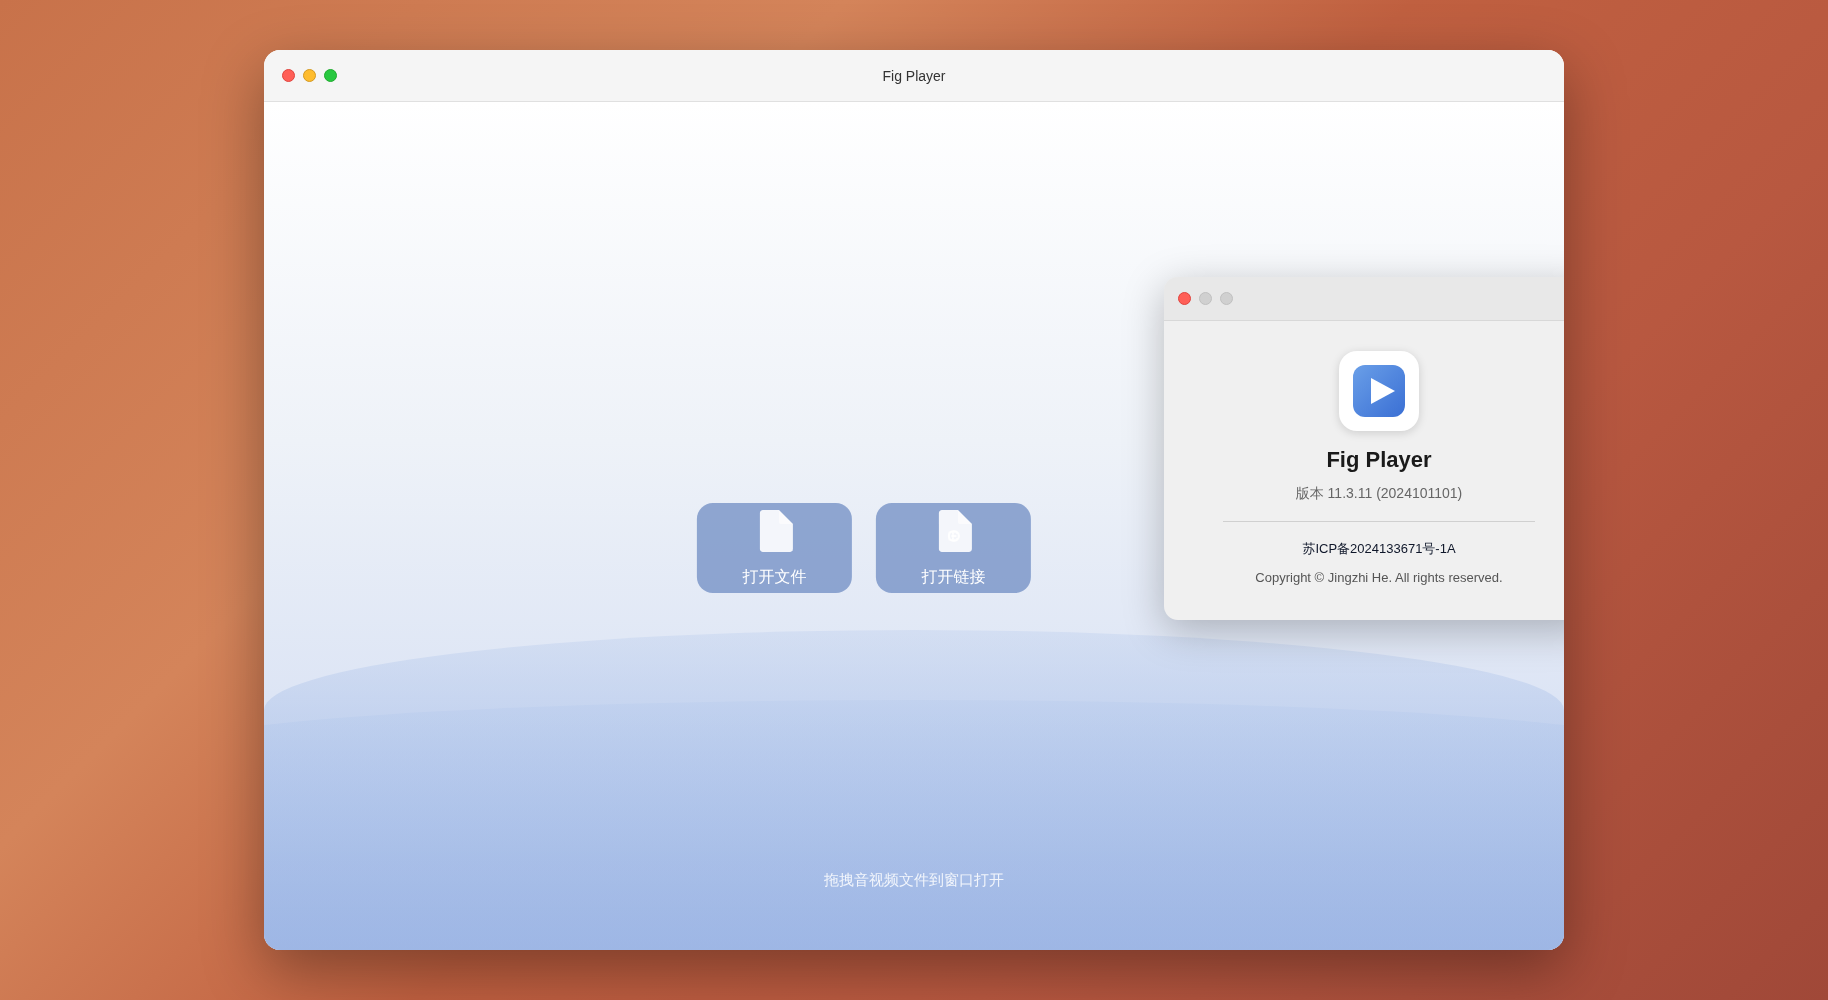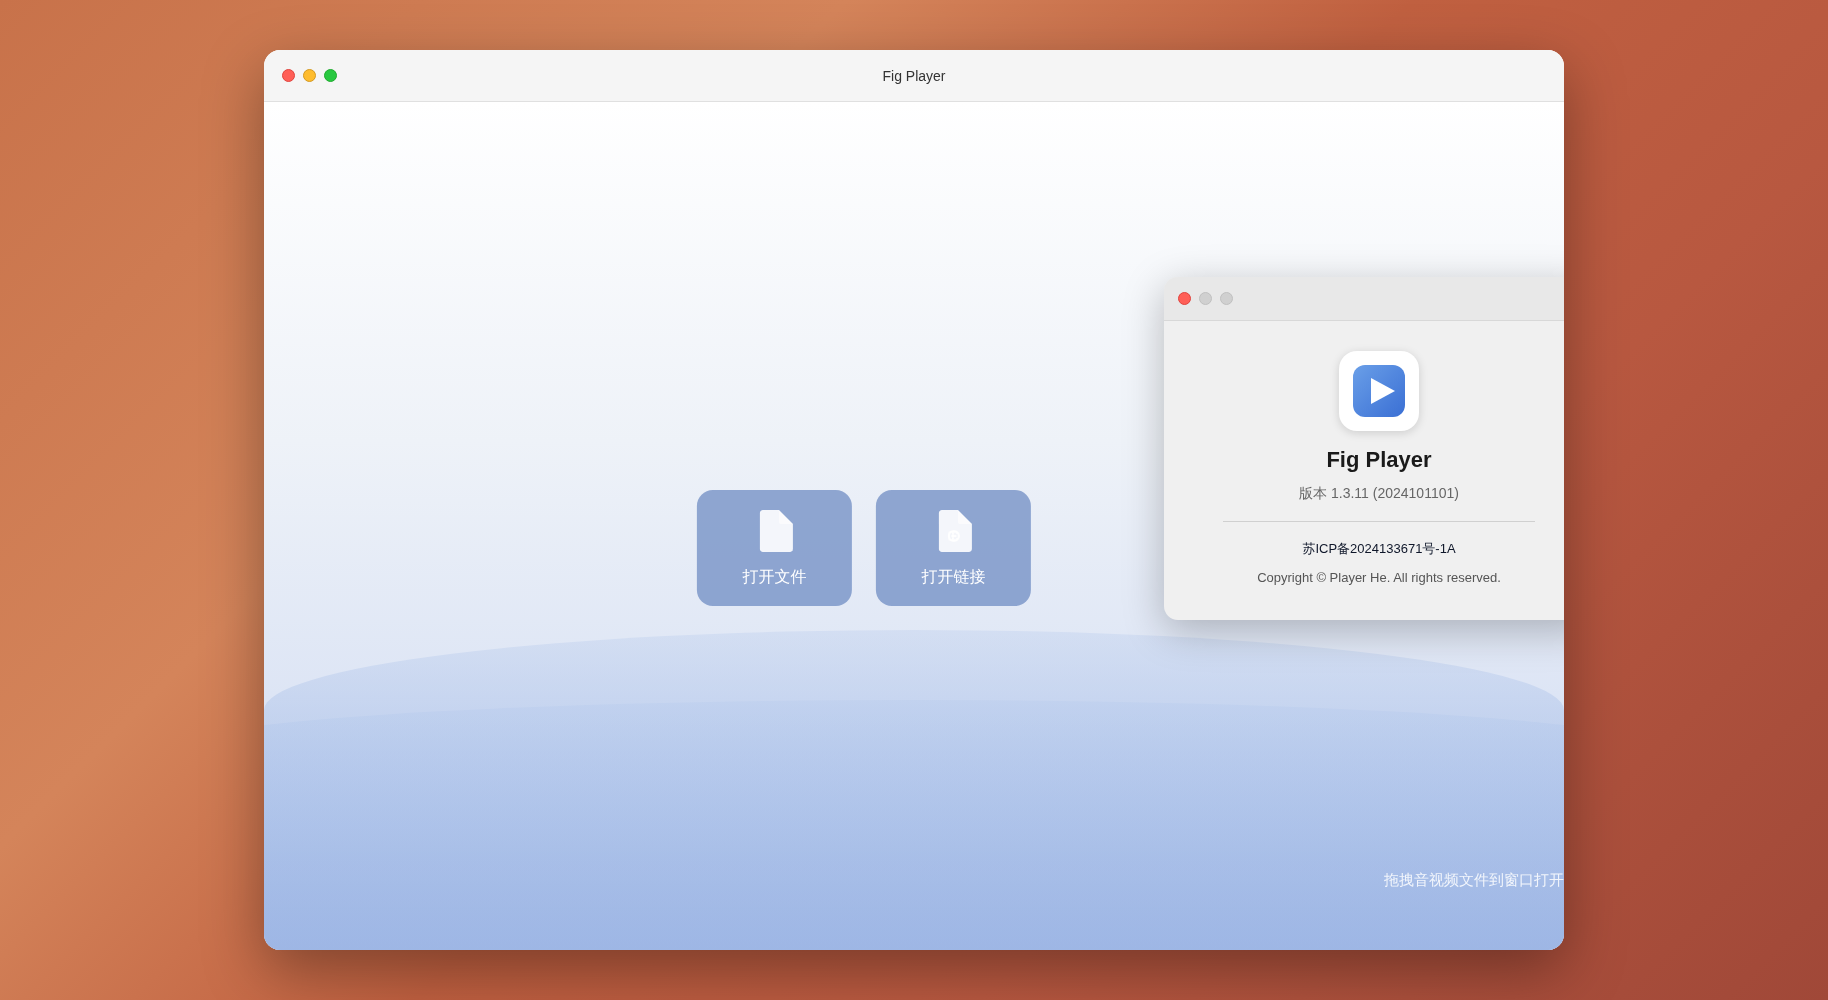--- a/index.html
+++ b/index.html
@@ -104,21 +104,21 @@
       top: 50%;
       left: 50%;
       transform: translate(-65%, -50%);
       display: flex;
       gap: 24px;
       align-items: center;
     }
 
     .action-btn {
       width: 155px;
-      height: 116px;
+      height: 90px;
       background: rgba(111, 140, 195, 0.75);
       border-radius: 16px;
       display: flex;
       flex-direction: column;
       align-items: center;
       justify-content: center;
       gap: 14px;
       cursor: pointer;
       border: none;
       transition: background 0.2s;
@@ -130,21 +130,21 @@
       color: white;
       font-weight: 500;
     }
 
     
     .drop-hint {
       position: absolute;
       bottom: 60px;
       left: 0;
       right: 0;
-      text-align: right;
+      text-align: center;
       font-size: 15px;
       color: rgba(255,255,255,0.85);
     }
 
     
     .about-dialog {
       position: absolute;
       top: 175px;
       right: -30px;
       width: 430px;
@@ -295,24 +295,24 @@
                 <stop offset="100%" stop-color="#3a6fd4"></stop>
               </linearGradient>
             </defs>
             <rect width="52" height="52" rx="12" fill="url(#playGrad)"></rect>
             <polygon points="18,13 42,26 18,39" fill="white"></polygon>
           </svg>
         </div>
 
         <div class="about-app-name">Fig Player</div>
 
-        <div class="about-version">版本 1.3.11 (2024101101)</div>
+        <div class="about-version">版本 11.3.11 (2024101101)</div>
 
         <div class="about-divider"></div>
 
         <div class="about-icp">苏ICP备2024133671号-1A</div>
 
-        <div class="about-copyright">Copyright © Player He. All rights reserved.</div>
+        <div class="about-copyright">Copyright © Jingzhi He. All rights reserved.</div>
       </div>
     </div>
 
   </div>
 </div>
 
 </body></html>

